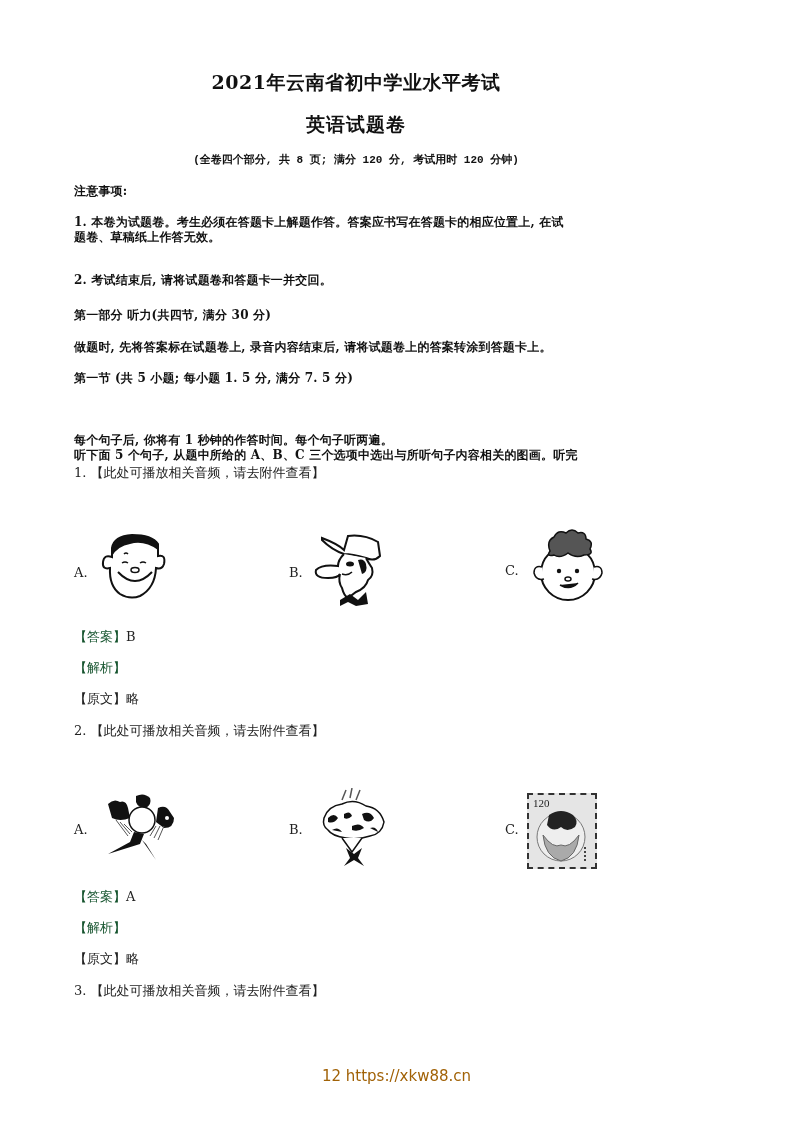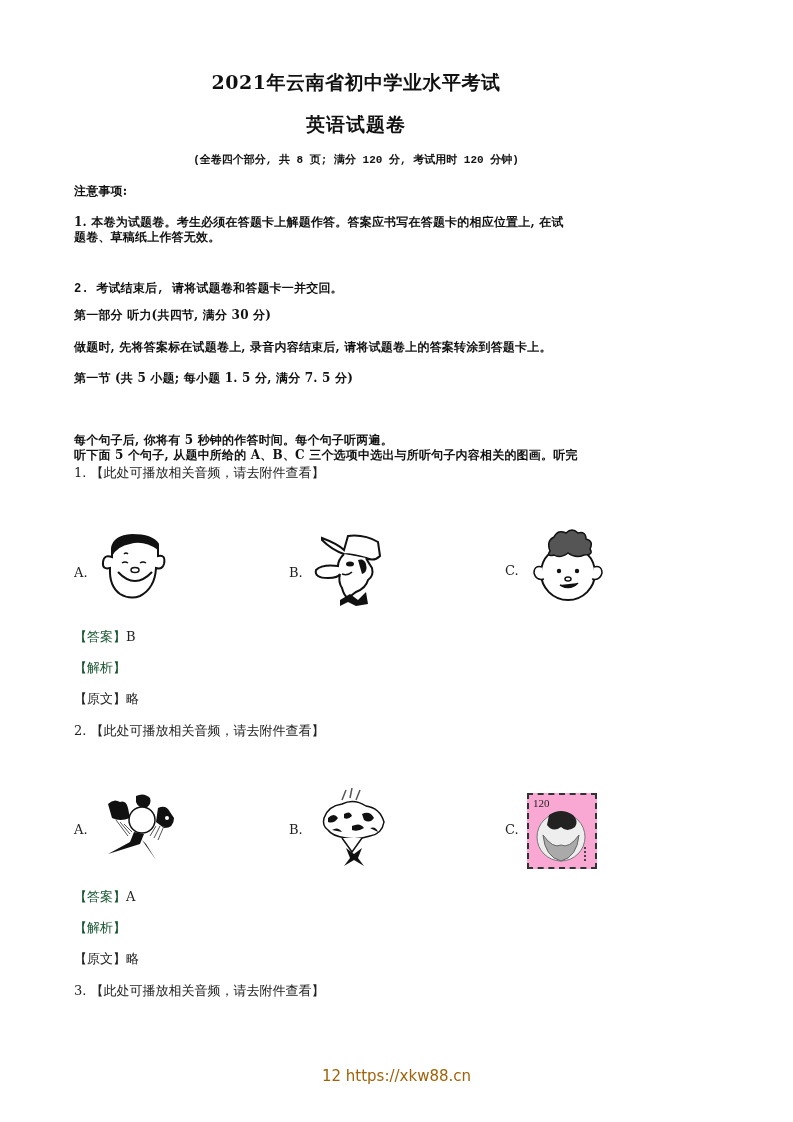--- a/index.html
+++ b/index.html
@@ -21,27 +21,27 @@
 </head>
 <body>
 
 <div class="abs title t1">2021年云南省初中学业水平考试</div>
 <div class="abs title t2">英语试题卷</div>
 <div class="abs title t3">(全卷四个部分, 共 8 页; 满分 120 分, 考试用时 120 分钟)</div>
 
 <div class="abs bl" style="top:183px;">注意事项:</div>
 <div class="abs bl" style="top:214px;">1. 本卷为试题卷。考生必须在答题卡上解题作答。答案应书写在答题卡的相应位置上, 在试</div>
 <div class="abs bl" style="top:229px;">题卷、草稿纸上作答无效。</div>
-<div class="abs bl" style="top:280px;font-family:Liberation Mono, monospace;">2. 考试结束后, 请将试题卷和答题卡一并交回。</div>
+<div class="abs bl" style="top:272px;">2. 考试结束后, 请将试题卷和答题卡一并交回。</div>
 
 <div class="abs bl" style="top:307px;">第一部分  听力(共四节, 满分 30 分)</div>
 <div class="abs bl" style="top:339px;">做题时, 先将答案标在试题卷上, 录音内容结束后, 请将试题卷上的答案转涂到答题卡上。</div>
 <div class="abs bl" style="top:370px;">第一节  (共 5 小题; 每小题 1. 5 分, 满分 7. 5 分)</div>
 <div class="abs bl" style="top:401px;margin-top:46px;">听下面 5 个句子, 从题中所给的 A、B、C 三个选项中选出与所听句子内容相关的图画。听完</div>
-<div class="abs bl" style="top:432px;">每个句子后, 你将有 5 秒钟的作答时间。每个句子听两遍。</div>
+<div class="abs bl" style="top:432px;">每个句子后, 你将有 1 秒钟的作答时间。每个句子听两遍。</div>
 
 <div class="abs nl" style="top:464px;">
   <span>1.</span>
   <span>【此处可播放相关音频，请去附件查看】</span>
 </div>
 
 <div class="abs opt" style="left:74px; top:565px;">A.</div>
 <svg class="pic" style="left:100px; top:530px;" width="70" height="72" viewBox="0 0 70 72">
   <path d="M12 18 Q14 6 32 5 Q52 5 58 14 L58 26 Q66 24 64 34 Q62 40 56 38 Q55 58 40 66 Q30 70 20 64 Q9 56 10 38 Q2 40 3 32 Q4 24 12 27 Z" fill="#fff" stroke="#111" stroke-width="2"></path>
   <path d="M12 18 Q14 6 32 5 Q52 5 58 14 L58 20 Q44 10 30 14 Q18 16 12 26 Z" fill="#111"></path>
@@ -103,21 +103,21 @@
 <div class="abs opt" style="left:289px; top:822px;">B.</div>
 <svg class="pic" style="left:318px; top:788px;" width="72" height="80" viewBox="0 0 72 80">
   <path d="M24 12 L28 2 M32 10 L34 0 M38 12 L42 2" stroke="#555" stroke-width="1.5"></path>
   <path d="M6 30 Q10 18 24 16 Q36 10 48 18 Q62 20 66 34 Q64 46 52 48 Q40 52 28 50 Q14 48 10 42 Q4 38 6 30 Z" fill="#fff" stroke="#111" stroke-width="1.5"></path>
   <path d="M10 30 Q16 24 20 30 Q16 36 10 34 Z M26 26 Q32 22 34 28 Q30 32 26 30 Z M44 26 Q52 22 56 30 Q52 36 46 32 Z M34 38 Q42 34 46 40 Q40 44 34 42 Z M14 42 Q20 38 24 44 Z M52 40 Q58 38 60 44 Z" fill="#111"></path>
   <path d="M24 50 L34 64 L44 50" fill="#fff" stroke="#111" stroke-width="1.5"></path>
   <path d="M28 60 L36 66 L44 60 L40 70 L46 78 L36 72 L26 78 L32 70 Z" fill="#111"></path>
 </svg>
 
 <div class="abs opt" style="left:505px; top:822px;">C.</div>
-<div class="pic" style="left:527px; top:793px; width:70px; height:76px; border:2px dashed #333; box-sizing:border-box; background:#f9a8d4;">
+<div class="pic" style="left:527px; top:793px; width:70px; height:76px; border:2px dashed #333; box-sizing:border-box; background:#e5e5e5;">
   <span style="position:absolute; left:4px; top:2px; font-size:11px; font-family:'Liberation Serif', serif; color:#222;">120</span>
   <svg style="position:absolute; left:4px; top:10px;" width="58" height="60" viewBox="0 0 58 60">
     <circle cx="28" cy="32" r="24" fill="#eee" stroke="#777" stroke-width="1"></circle>
     <path d="M16 10 Q28 2 40 10 Q46 16 42 22 Q34 28 28 22 Q20 28 14 20 Z" fill="#222"></path>
     <path d="M10 30 Q20 44 28 40 Q36 44 46 30 Q44 52 28 56 Q12 52 10 30 Z" fill="#aaa" stroke="#666" stroke-width="1"></path>
     <path d="M52 42 L52 56" stroke="#444" stroke-width="2" stroke-dasharray="2 2"></path>
   </svg>
 </div>
 
 <div class="abs nl" style="top:888px;">

